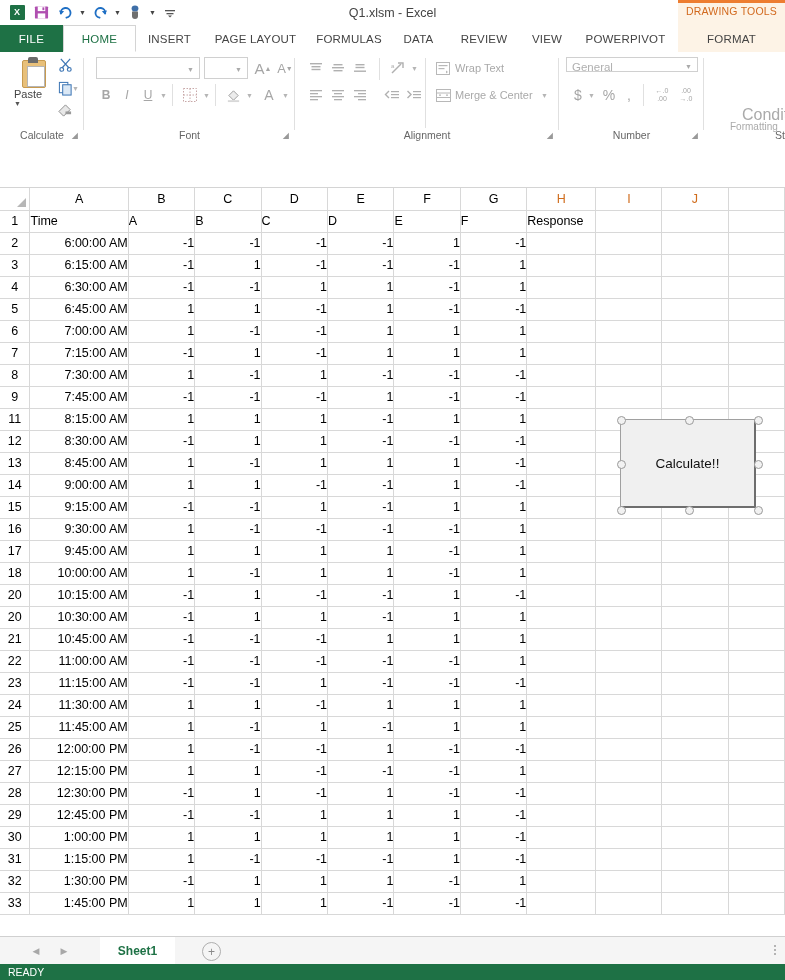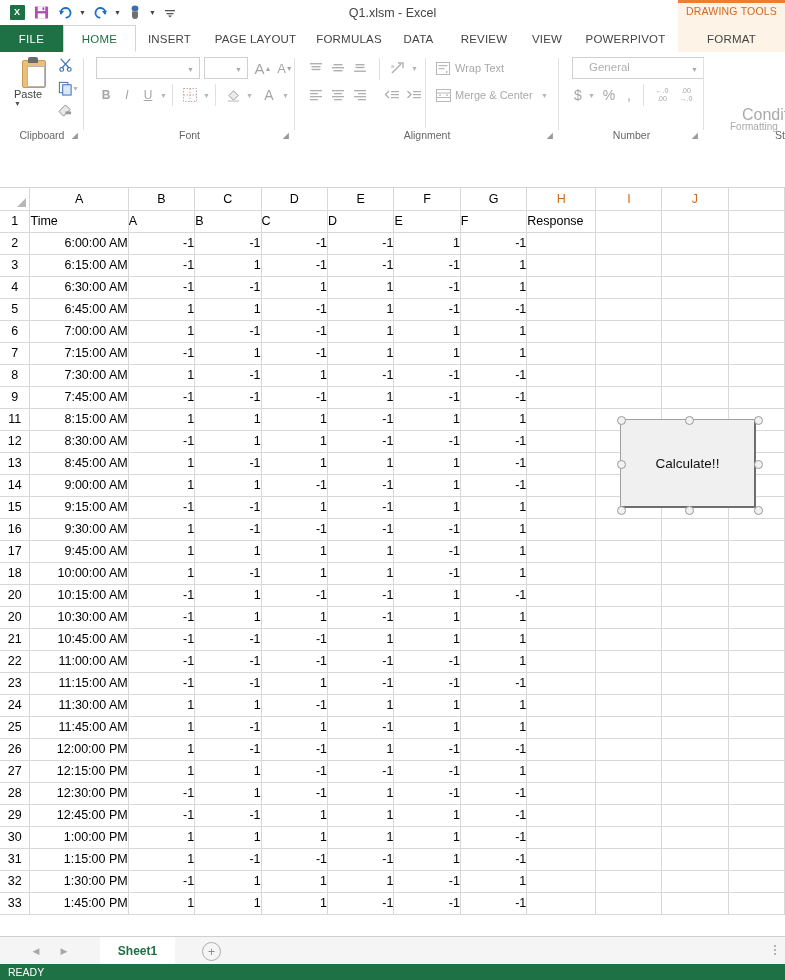--- a/index.html
+++ b/index.html
@@ -301,21 +301,21 @@
             <rect x="5" y="4" width="9" height="11" fill="#dbe8f5" stroke="#3f77b5" stroke-width="1.1"></rect>
           </svg>
       </div>
       <div class="rcaret" style="left:72px;top:33px;">▼</div>
       <div class="cb-small" style="left:54px;top:48px;">
         <svg width="16" height="15" viewBox="0 0 17 16">
             <path d="M2 9 L9 2 L14 7 L7 14 Z" fill="#e8e8e8" stroke="#8a8a8a" stroke-width="1"></path>
             <rect x="9" y="9" width="6" height="3" fill="#9a9a9a"></rect>
           </svg>
       </div>
-      <div class="grp-label">Clipboard</div>
+      <div class="grp-label">Calculate</div>
       <div class="grp-dlg" style="right:6px;">◢</div>
       <div class="grp-sep" style="right:0;"></div>
     </div>
 
     <div class="grp" style="left:84px;width:211px;">
       <div class="fontbox" style="left:12px;top:5px;width:104px;height:22px;">
         <span class="cv">▼</span>
       </div>
       <div class="fontbox" style="left:120px;top:5px;width:44px;height:22px;">
         <span class="cv">▼</span>
@@ -447,21 +447,21 @@
           </svg>
       </div>
       <div class="txtlabel" style="left:160px;top:37px;">Merge &amp; Center</div>
       <div class="rcaret" style="left:246px;top:40px;">▼</div>
       <div class="grp-label">Alignment</div>
       <div class="grp-dlg" style="right:6px;">◢</div>
       <div class="grp-sep" style="right:0;"></div>
     </div>
 
     <div class="grp" style="left:559px;width:145px;">
-      <div class="fontbox" style="left:13px;top:5px;width:132px;height:22px;color:#b0b0b0;font-size:11.5px;padding:3px 0 0 16px;">
+      <div class="fontbox" style="left:7px;top:5px;width:132px;height:15px;color:#b0b0b0;font-size:11.5px;padding:3px 0 0 5px;">
         <span>General</span>
         <span class="cv">▼</span>
       </div>
       <div class="rbtn" style="left:10px;top:32px;width:18px;height:22px;font-size:14px;">$</div>
       <div class="rcaret" style="left:29px;top:40px;">▼</div>
       <div class="rbtn" style="left:40px;top:32px;width:20px;height:22px;font-size:14px;">%</div>
       <div class="rbtn" style="left:61px;top:32px;width:18px;height:22px;font-size:14px;">,</div>
       <div class="grp-sep" style="left:84px;top:32px;height:22px;"></div>
       <div class="rbtn" style="left:91px;top:32px;width:24px;height:22px;font-size:7px;flex-direction:column;line-height:8px;">
         <span>←.0</span>

